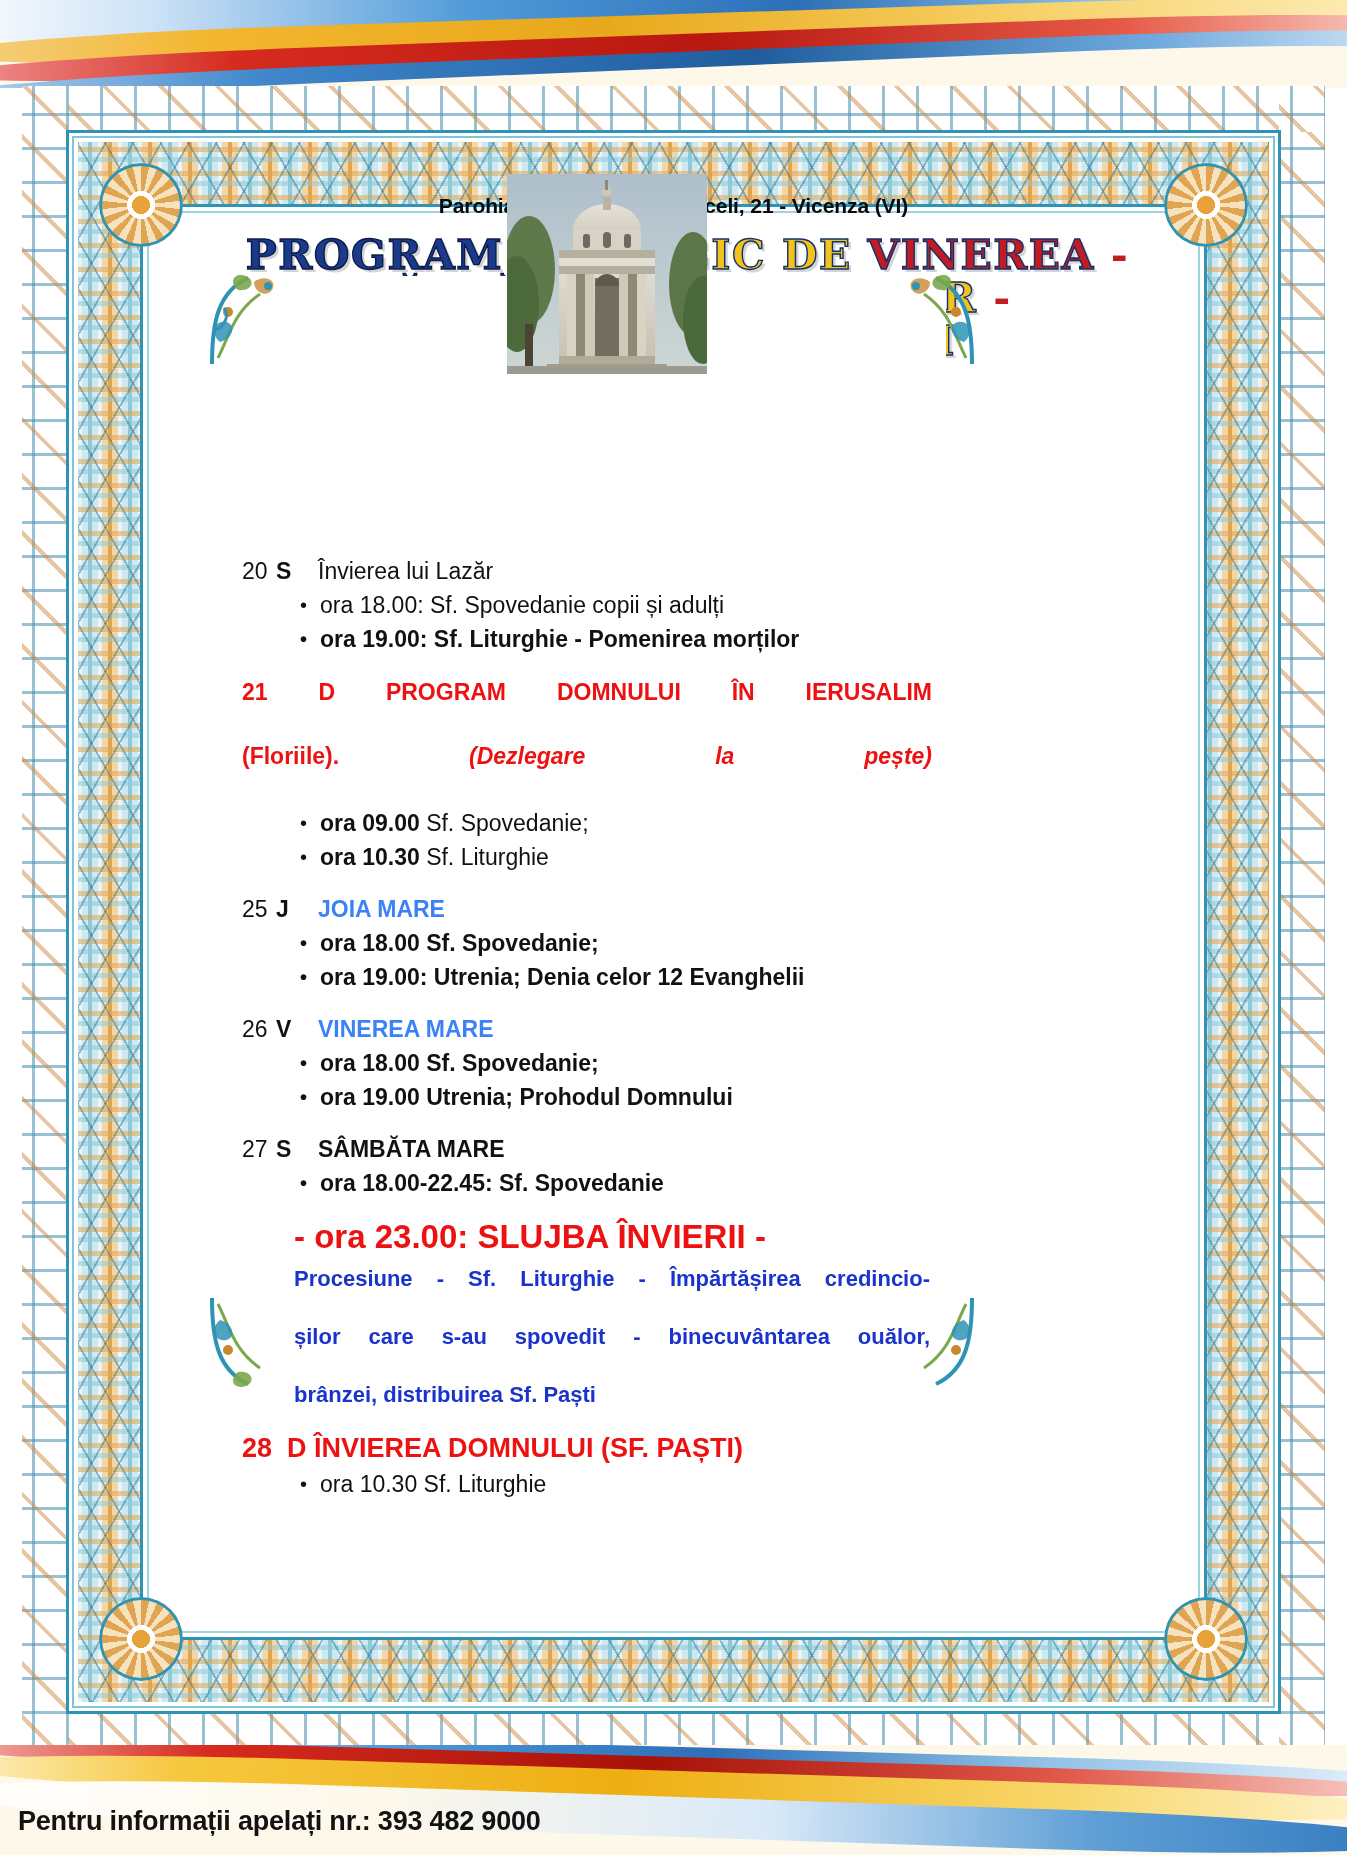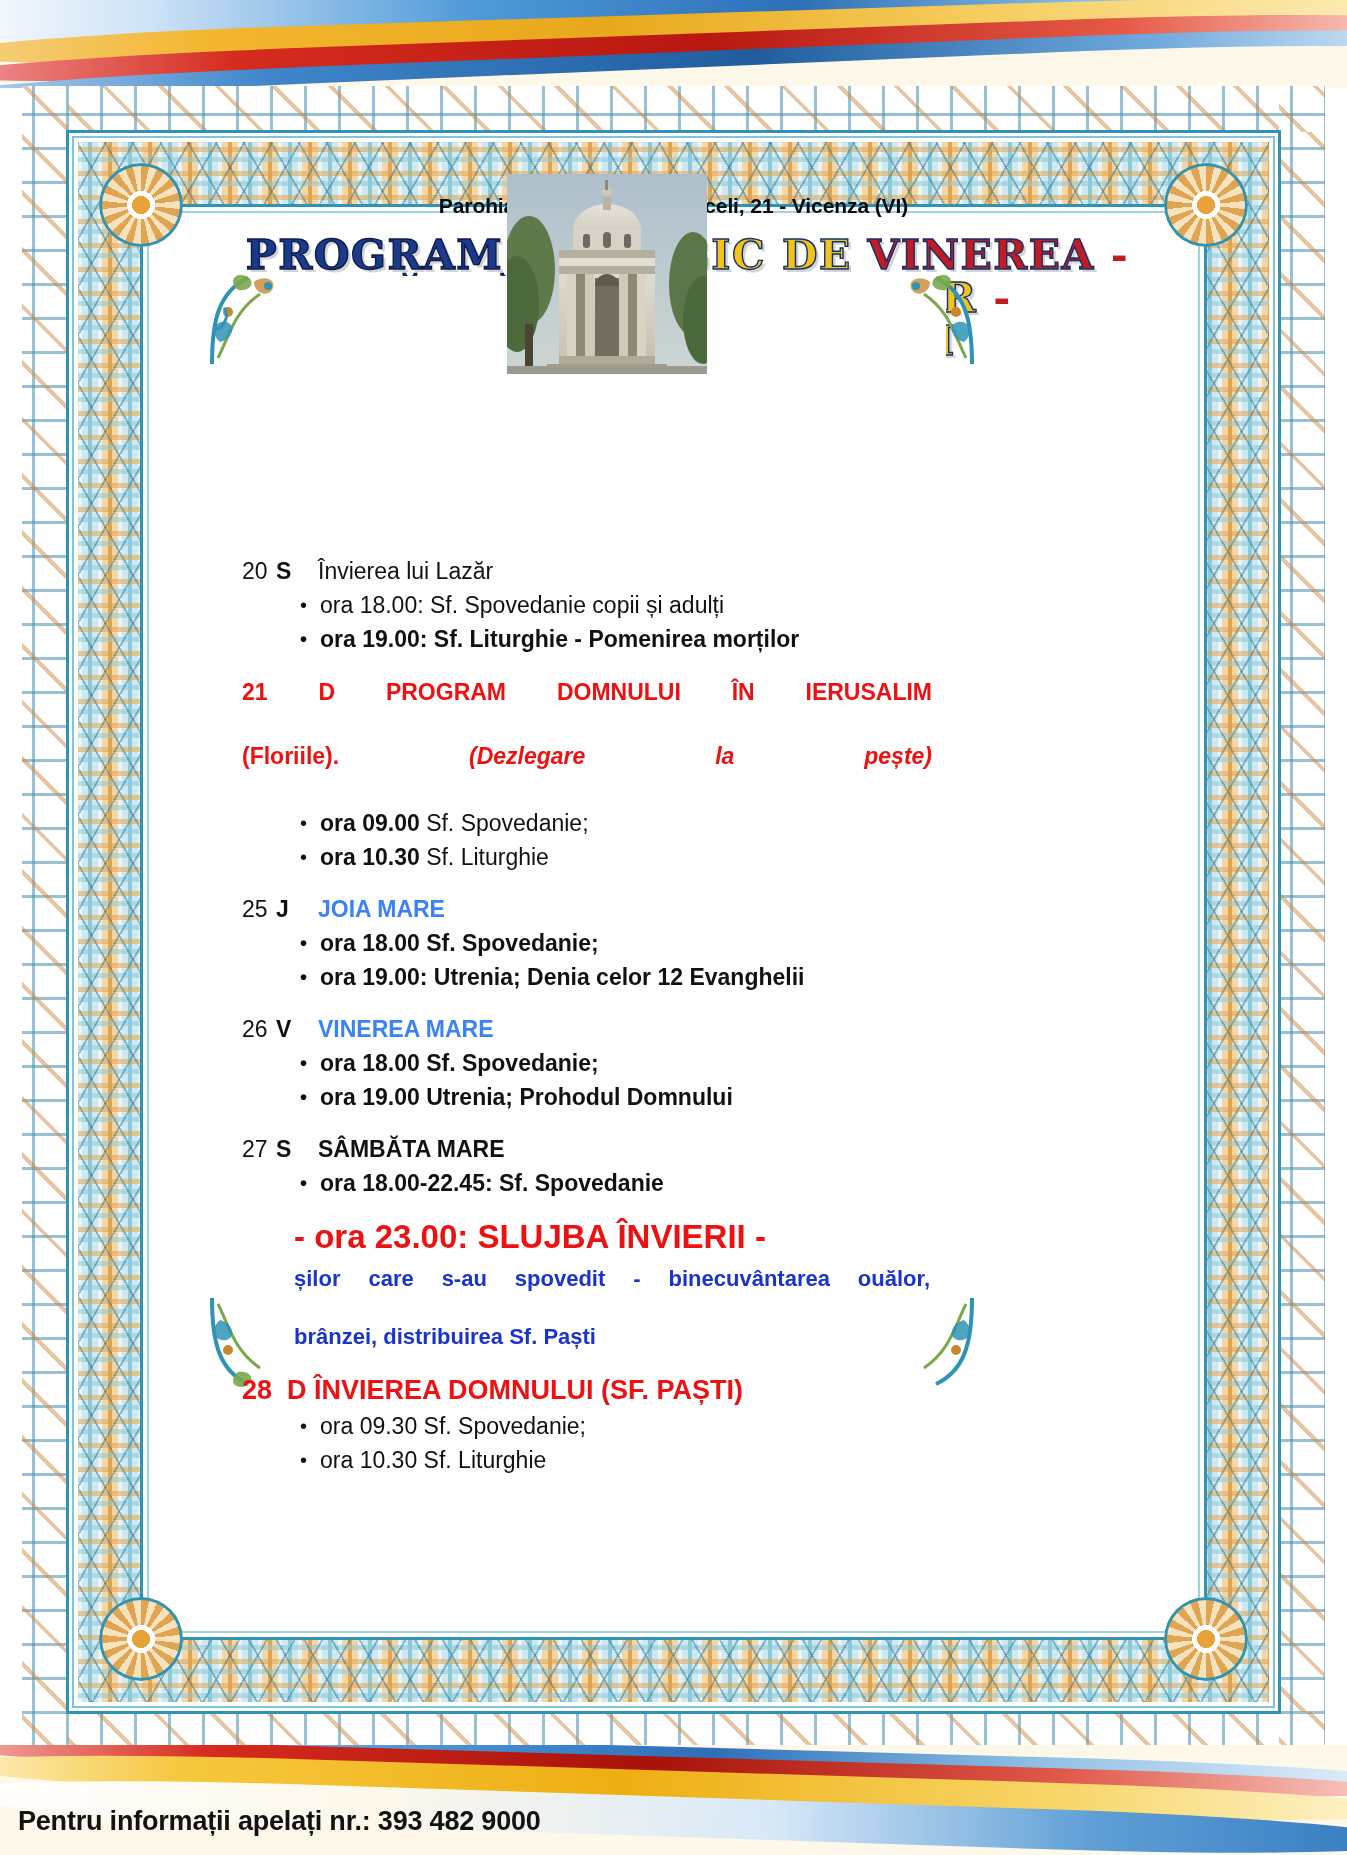--- a/index.html
+++ b/index.html
@@ -603,31 +603,31 @@
 
     <div class="entry">
       <div class="entry-head">
         <span class="daynum">27</span><span class="daychar">S</span><span class="bold-title">SÂMBĂTA MARE</span>
       </div>
       <ul class="bullets">
         <li class="allbold">ora 18.00-22.45: Sf. Spovedanie</li>
       </ul>
       <div class="slujba">- ora 23.00: SLUJBA ÎNVIERII -</div>
       <div class="procesiune">
+        <span class="pl j">Procesiune - Sf. Liturghie - Împărtășirea credincio-</span>
         <span class="pl j">șilor care s-au spovedit - binecuvântarea ouălor,</span>
         <span class="pl">brânzei, distribuirea Sf. Paști</span>
       </div>
     </div>
 
     <div class="entry">
       <div class="final-head">
         <span>28</span>&nbsp;&nbsp;<span>D</span>&nbsp;<span>ÎNVIEREA DOMNULUI (SF. PAȘTI)</span>
       </div>
       <ul class="bullets">
-        <li class="plain">ora 09.30 Sf. Spovedanie;</li>
         <li class="plain">ora 10.30 Sf. Liturghie</li>
       </ul>
     </div>
 
   </div>
 </div>
 
 <div class="swoosh-bottom">
   <div class="band sw-b1"></div>
   <div class="band sw-b2"></div>

